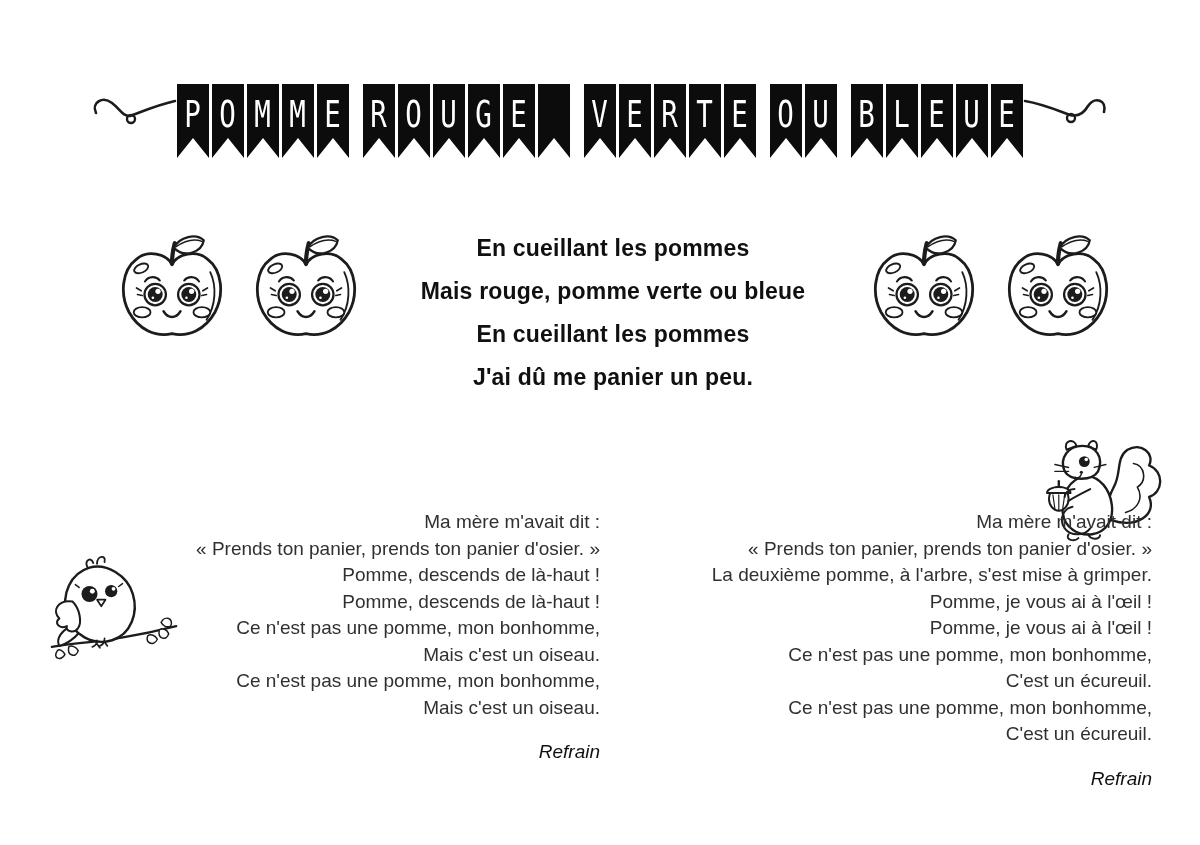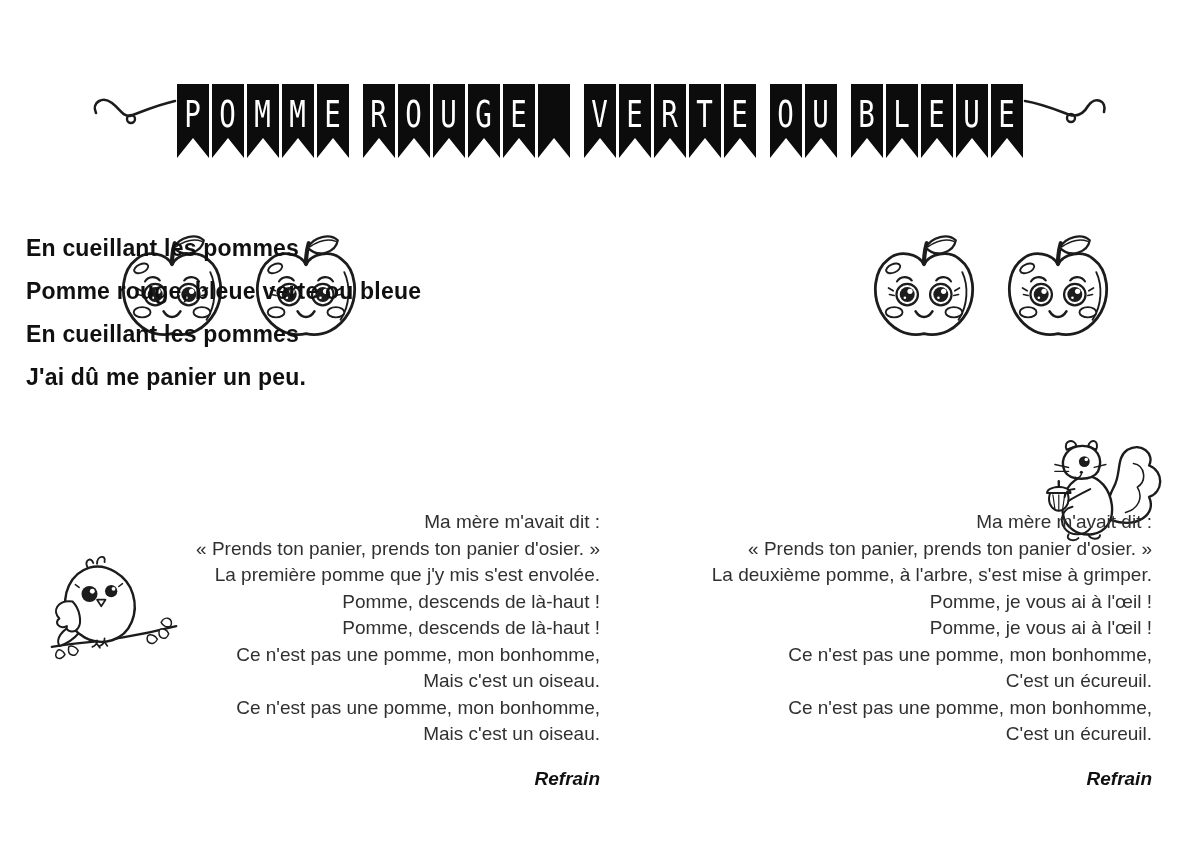--- a/index.html
+++ b/index.html
@@ -24,39 +24,39 @@
   .flag-letter {
     color:#ffffff; font-family:"DejaVu Sans Mono", monospace;
     font-weight:300; font-size:25px; line-height:1;
     margin-top:11px; transform:scale(1.1,1.5); transform-origin:center top;
   }
   .flag-letter.comma { margin-top:30px; }
 
   
   .chorus {
     position:absolute; top:227px; left:26px; width:1174px;
-    text-align:left; font-weight:700; font-size:23px; color:#101010;
+    text-align:center; font-weight:700; font-size:23px; color:#101010;
     letter-spacing:0.2px;
   }
   .chorus-line { line-height:43px; }
 
   .apples { position:absolute; top:231px; display:flex; gap:22px; }
   .apples-left  { left:116px; }
   .apples-right { left:868px; }
   .apple-svg { width:112px; height:114px; display:block; }
 
   
   .verse {
     position:absolute; top:509px; width:520px; text-align:right;
     font-size:19px; line-height:26.5px; color:#303030; z-index:2;
   }
   .verse-left  { left:80px; }
   .verse-right { left:632px; }
   .refrain {
-    margin-top:18px; font-weight:700; font-style:italic;
+    margin-top:18px; font-weight:400; font-style:italic;
     font-size:19px; color:#101010;
   }
 
   
   .bird-wrap { position:absolute; left:48px; top:550px; z-index:1; }
   .squirrel-wrap { position:absolute; left:1035px; top:438px; z-index:1; }
 
   .stroke { fill:#ffffff; stroke:#1c1c1c; stroke-linecap:round; stroke-linejoin:round; }
   .nofill { fill:none; stroke:#1c1c1c; stroke-linecap:round; stroke-linejoin:round; }
 </style>
@@ -226,39 +226,38 @@
     <svg class="apple-svg">
         <use href="#sym-apple"></use>
       </svg>
     <svg class="apple-svg">
         <use href="#sym-apple"></use>
       </svg>
   </div>
 
   <div class="chorus" id="chorus">
       <div class="chorus-line">En cueillant les pommes</div>
-      <div class="chorus-line">Pomme rouge, bleue verte ou bleue</div>
+      <div class="chorus-line">Mais rouge, pomme verte ou bleue</div>
       <div class="chorus-line">En cueillant les pommes</div>
       <div class="chorus-line">J'ai dû me panier un peu.</div>
     </div>
 
   <div class="apples apples-right">
     <svg class="apple-svg">
         <use href="#sym-apple"></use>
       </svg>
     <svg class="apple-svg">
         <use href="#sym-apple"></use>
       </svg>
   </div>
 
   <div class="verse verse-left">
     <div id="verse-lines-0">
         <div class="verse-line">Ma mère m'avait dit :</div>
         <div class="verse-line">« Prends ton panier, prends ton panier d'osier. »</div>
-        <div class="verse-line">La première pomme que j'y mis s'est envolée.</div>
         <div class="verse-line">Pomme, descends de là-haut !</div>
         <div class="verse-line">Pomme, descends de là-haut !</div>
         <div class="verse-line">Ce n'est pas une pomme, mon bonhomme,</div>
         <div class="verse-line">Mais c'est un oiseau.</div>
         <div class="verse-line">Ce n'est pas une pomme, mon bonhomme,</div>
         <div class="verse-line">Mais c'est un oiseau.</div>
       </div>
     <div class="refrain">Refrain</div>
   </div>
 

